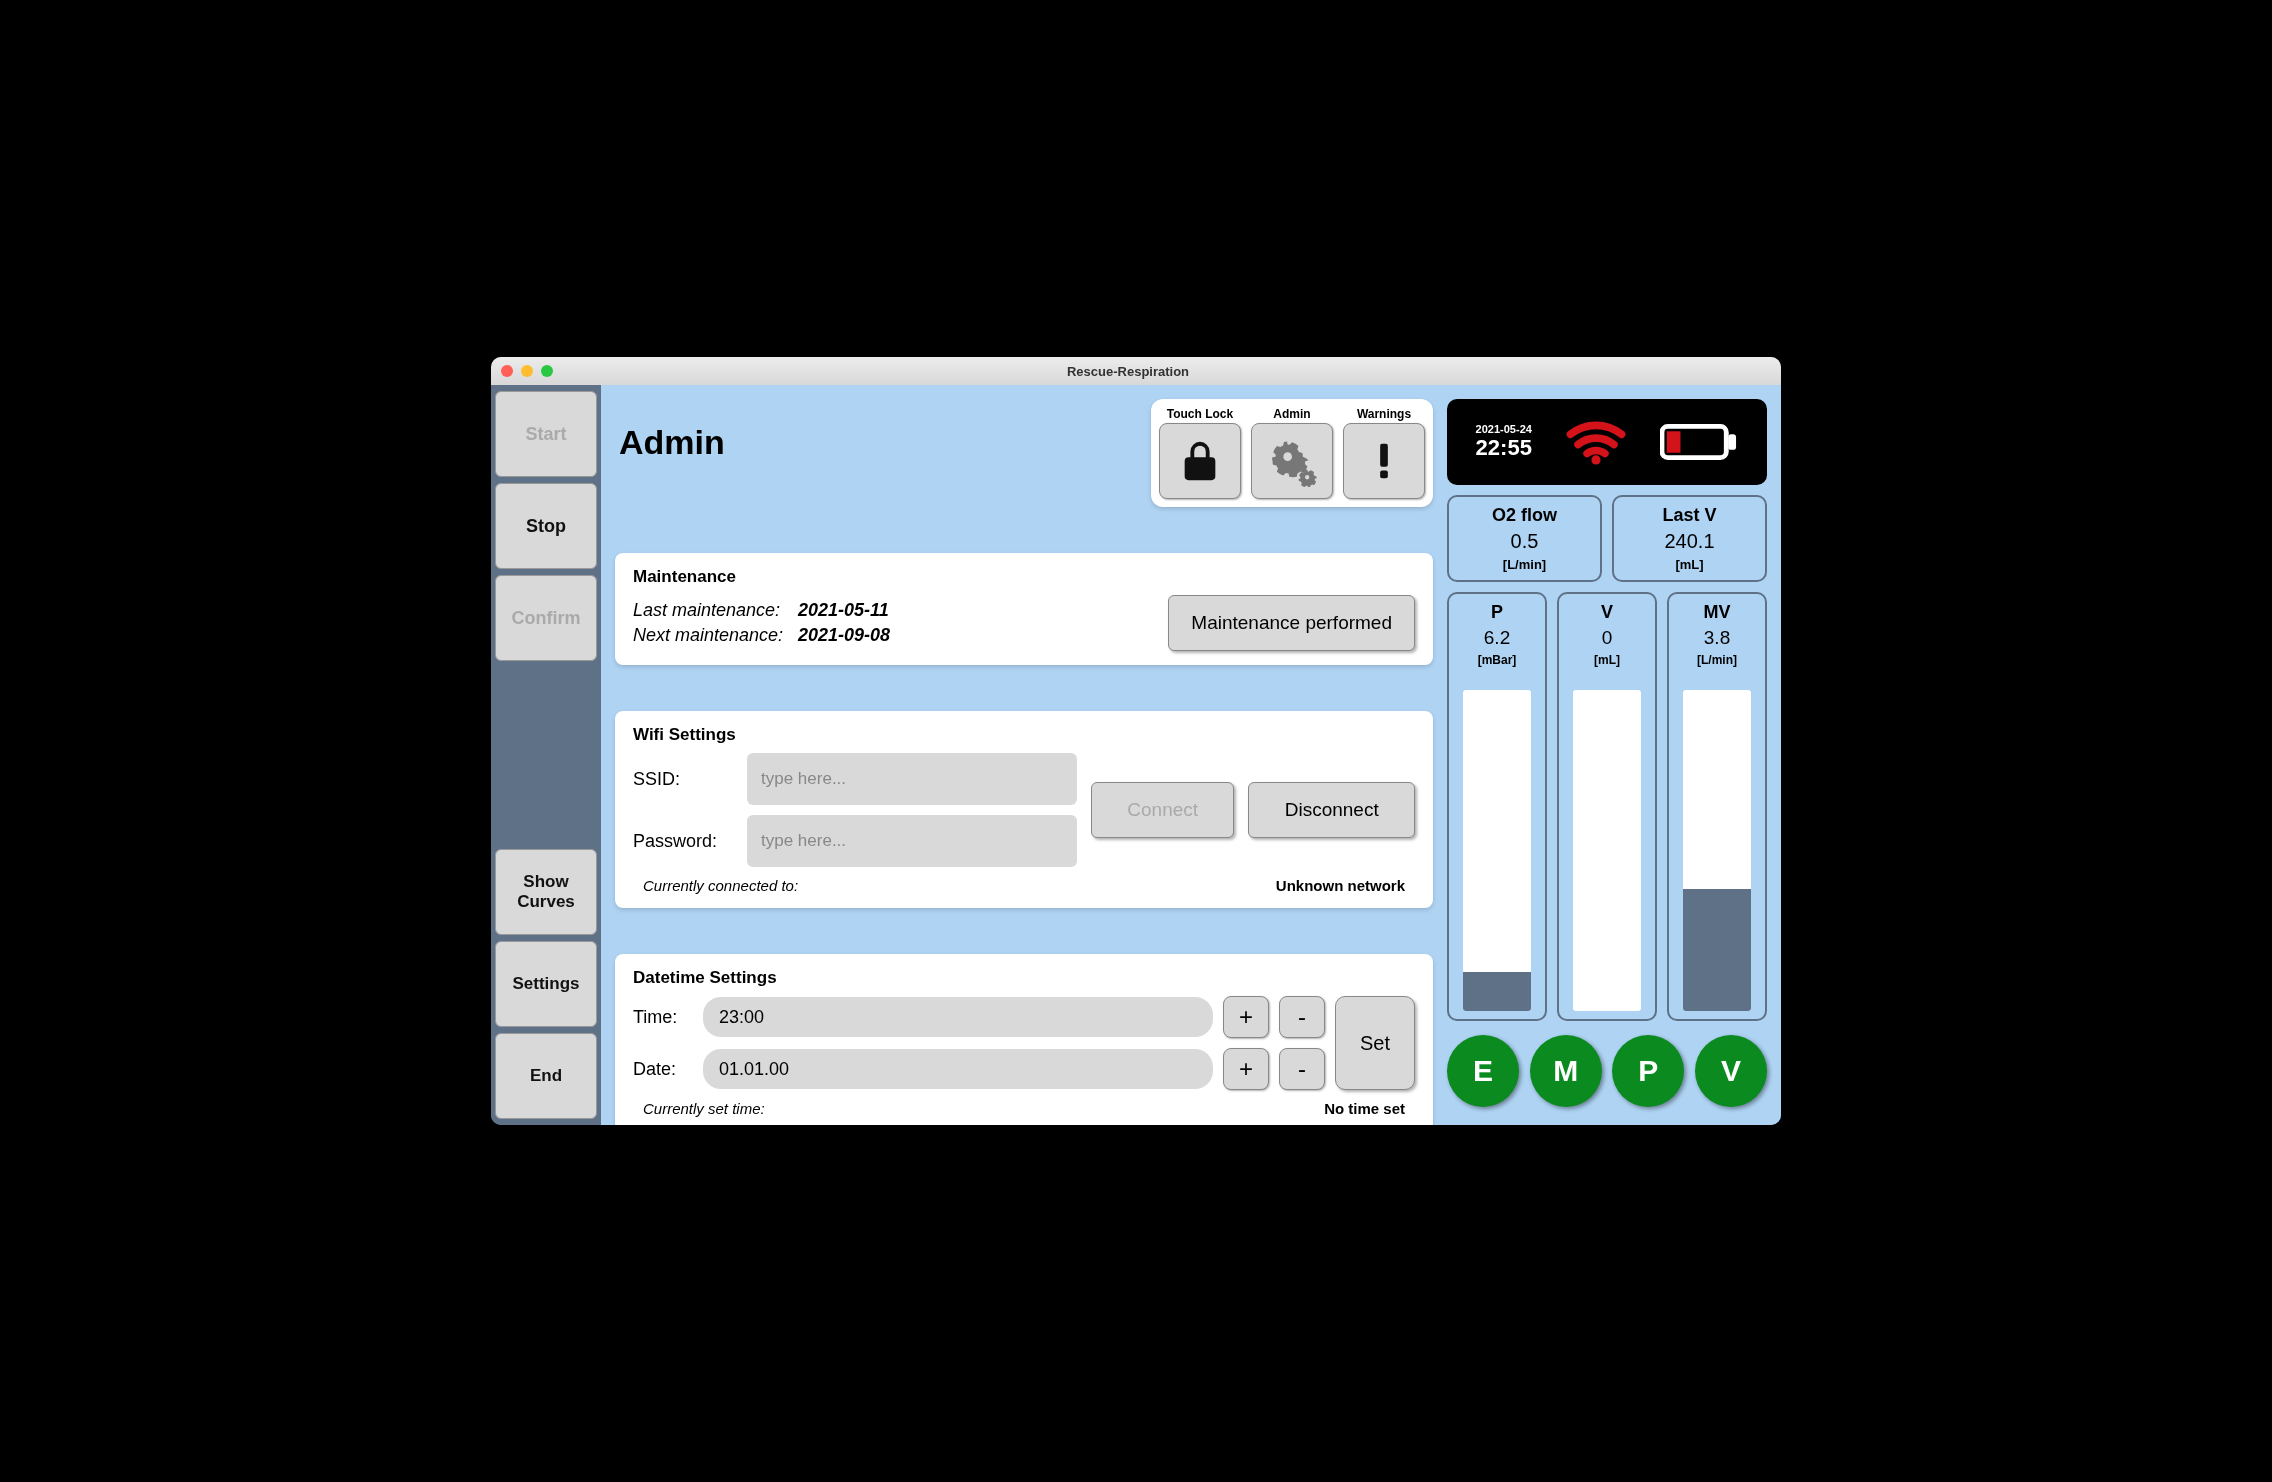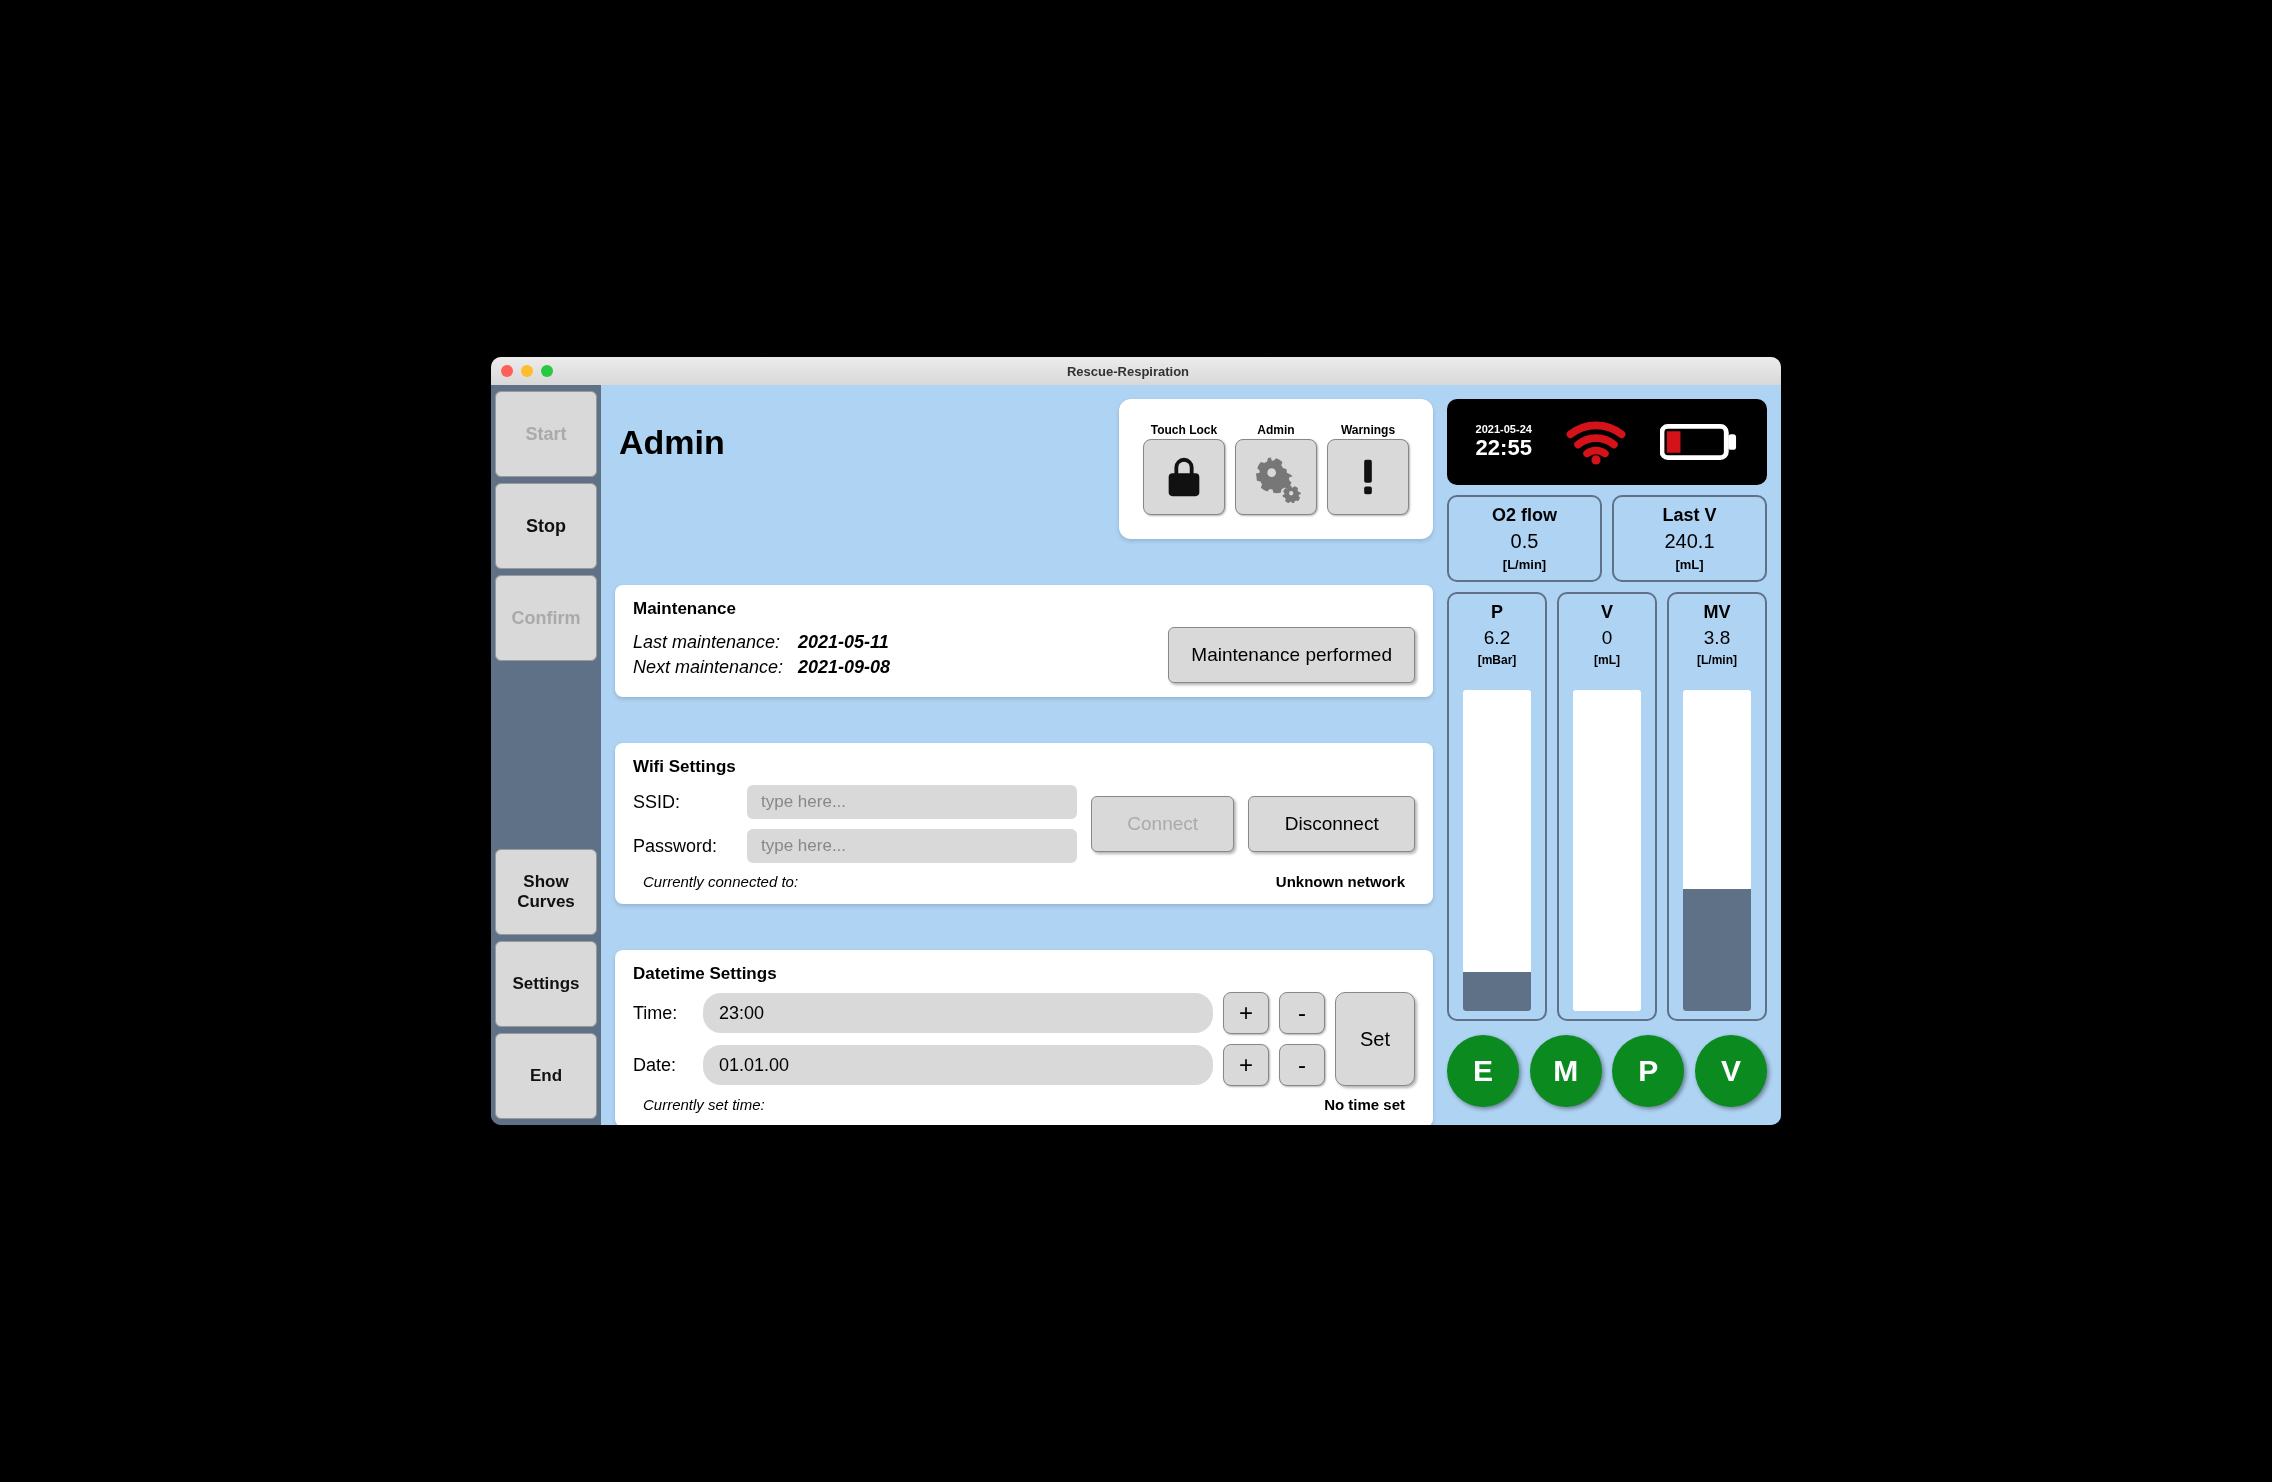--- a/index.html
+++ b/index.html
@@ -13,35 +13,35 @@
   .app { display:flex; height: 740px; }
   .sidebar { width:110px; background:#5e7187; display:flex; flex-direction:column; padding:6px 4px; gap:6px; }
   .sidebar-spacer { flex:1; }
   .side-btn { background:#d9d9d9; border:1px solid #999; border-radius:6px; height:86px; display:flex; align-items:center; justify-content:center; font-size:18px; font-weight:700; color:#111; text-align:center; cursor:pointer; }
   .side-btn.dim { color:#aaa; }
   .side-btn.small { height:86px; font-size:17px; line-height:1.15;}
   .main { flex:1; background:#aed3f3; padding:14px; display:flex; gap:14px; }
   .content { flex:1; display:flex; flex-direction:column; gap:14px; }
   .header-row { display:flex; align-items:flex-start; justify-content:space-between; }
   .page-title { font-size:34px; font-weight:800; padding:24px 0 0 4px; }
-  .header-buttons { background:#fff; border-radius:12px; padding:24px; display:flex; gap:10px; box-shadow:0 2px 4px rgba(0,0,0,0.15);}
+  .header-buttons { background:#fff; border-radius:12px; padding:8px; display:flex; gap:10px; box-shadow:0 2px 4px rgba(0,0,0,0.15);}
   .hb { display:flex; flex-direction:column; align-items:center; gap:2px;}
   .hb-label { font-size:12px; font-weight:700; }
   .hb-btn { width:82px; height:76px; background:#d9d9d9; border:1px solid #888; border-radius:8px; display:flex; align-items:center; justify-content:center; cursor:pointer; box-shadow: 1px 1px 2px rgba(0,0,0,0.3);}
   .card { background:#fff; border-radius:8px; padding:14px 18px; box-shadow:0 2px 4px rgba(0,0,0,0.15);margin-top:32px; }
   .card h3 { font-size:17px; font-weight:800; margin-bottom:8px;}
   .kv { display:flex; gap:0; align-items:center; font-size:18px; margin:4px 0;font-style:italic; }
   .kv .k { min-width:165px; }
   .kv .v { font-weight:700; }
   .big-btn { background:#d9d9d9; border:1px solid #888; border-radius:6px; padding:16px 22px; font-size:19px; cursor:pointer; box-shadow:2px 2px 3px rgba(0,0,0,0.3);}
   .big-btn.dim { color:#aaa; }
   .maint-row { display:flex; justify-content:space-between; align-items:center; }
   .wifi-grid { display:grid; grid-template-columns: 100px 330px auto auto; gap:10px 14px; align-items:center; }
   .wifi-label { font-size:18px; }
-  .txt-input { background:#d9d9d9; border:none; border-radius:6px; height:34px; padding:12px 14px; font-size:17px; color:#555; }
+  .txt-input { background:#d9d9d9; border:none; border-radius:6px; height:52px; padding:12px 14px; font-size:17px; color:#555; }
   .txt-input::placeholder{ color:#888; font-style:normal; }
   .status-row { display:flex; justify-content:space-between; margin-top:10px; font-size:15px; padding:0 10px;}
   .status-row .lbl { font-style:italic; }
   .status-row .val { font-weight:700; }
   .dt-grid { display:grid; grid-template-columns:60px 1fr 46px 46px 80px; gap:10px; align-items:center; }
   .dt-display { background:#d9d9d9; border-radius:18px; height:40px; display:flex; align-items:center; padding:0 16px; font-size:18px; }
   .sq-btn { background:#d9d9d9; border:1px solid #888; border-radius:8px; height:42px; display:flex; align-items:center; justify-content:center; font-size:24px; cursor:pointer; box-shadow:1px 1px 2px rgba(0,0,0,0.3);}
   .set-btn { grid-row: span 2; background:#d9d9d9; border:1px solid #888; border-radius:10px; height:94px; display:flex; align-items:center; justify-content:center; font-size:20px; cursor:pointer; box-shadow:2px 2px 3px rgba(0,0,0,0.3);}
   .right { width:320px; display:flex; flex-direction:column; gap:10px; }
   .status-bar { background:#000; border-radius:10px; height:86px; display:flex; align-items:center; justify-content:space-around; padding:0 12px; color:#fff; }

